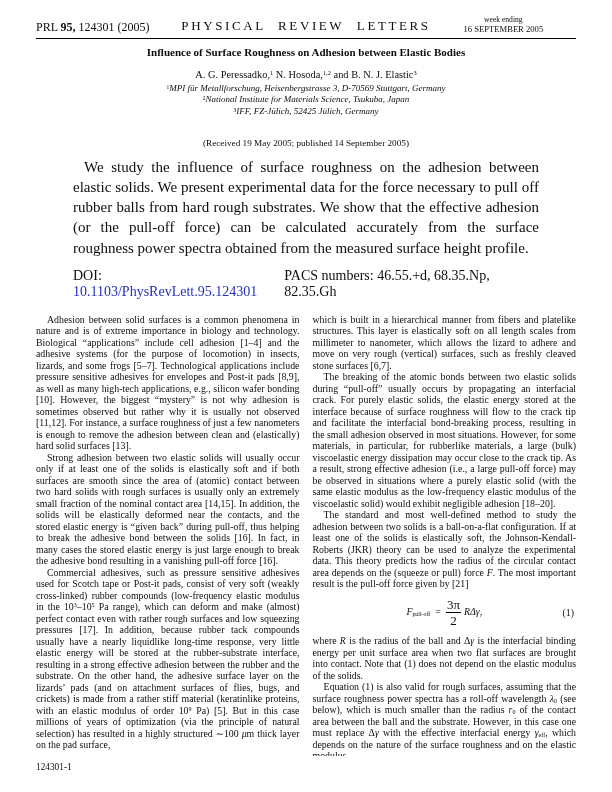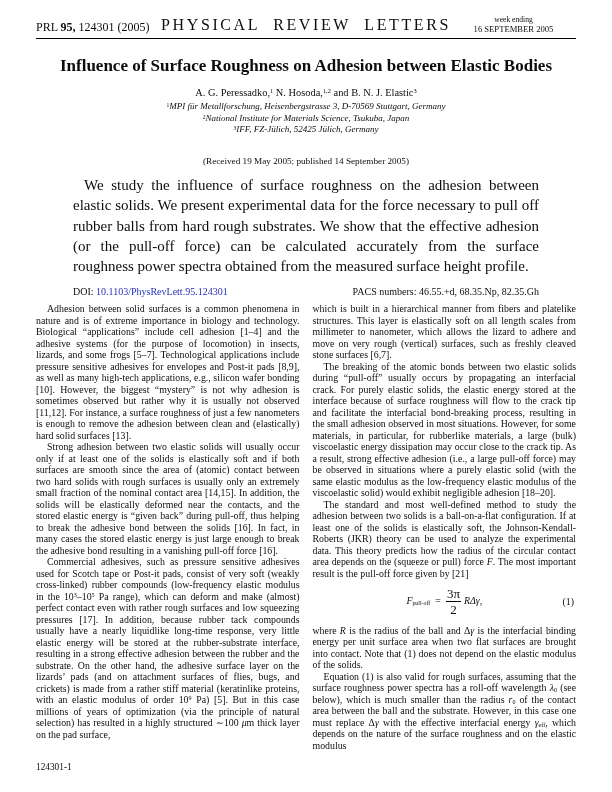--- a/index.html
+++ b/index.html
@@ -17,51 +17,51 @@
   
   .runhead {
     display: flex; align-items: flex-end;
     border-bottom: 1.6px solid #000;
     padding-bottom: 3px;
   }
   .runhead-left { flex: 1; font-size: 12px; white-space: nowrap; }
   .runhead-left .vol { font-weight: bold; }
   .runhead-center {
     flex: 0 0 auto; text-align: center;
-    font-size: 16px; letter-spacing: 2.6px; word-spacing: 7px;
+    font-size: 13px; letter-spacing: 2.6px; word-spacing: 7px;
     padding-bottom: 1px;
   }
   .runhead-right { flex: 1; text-align: center; line-height: 1.15; }
   .runhead-right .we { font-size: 7.6px; display: block; }
   .runhead-right .date { font-size: 8.6px; display: block; }
   
   .title {
-    margin-top: 17px; text-align: center;
-    font-size: 17px; font-weight: bold;
+    margin-top: 7px; text-align: center;
+    font-size: 11px; font-weight: bold;
   }
   .authors { margin-top: 11px; text-align: center; font-size: 10.4px; }
   .affils { margin-top: 3px; text-align: center; font-size: 9px; line-height: 1.3; }
   .affil-line { display: block; }
   .received { margin-top: 20px; text-align: center; font-size: 9.2px; }
   
   .abstract {
     margin-top: 9px; padding: 0 37px;
     font-size: 15px; line-height: 1.35;
     text-align: justify; text-indent: 11px;
   }
   .doi-row {
     margin-top: 10px; padding: 0 37px;
     display: flex; justify-content: space-between;
-    font-size: 10px;
+    font-size: 14px;
   }
   .doi-link { text-decoration: none; }
   
   .columns {
     flex: 1;
-    margin-top: 6px;
+    margin-top: 14px;
     display: flex; gap: 13px;
     font-size: 9.85px; line-height: 11.5px;
     text-align: justify;
     overflow: hidden;
   }
   .col { flex: 1; min-width: 0; }
   .para { text-indent: 11px; }
   .para.noindent { text-indent: 0; }
   .seg-sup { font-size: 0.62em; vertical-align: 0.45em; line-height: 0; }
   .seg-sub { font-size: 0.62em; vertical-align: -0.22em; line-height: 0; }

